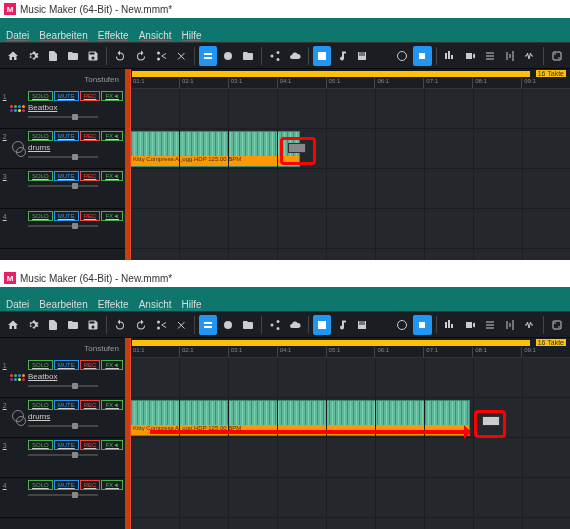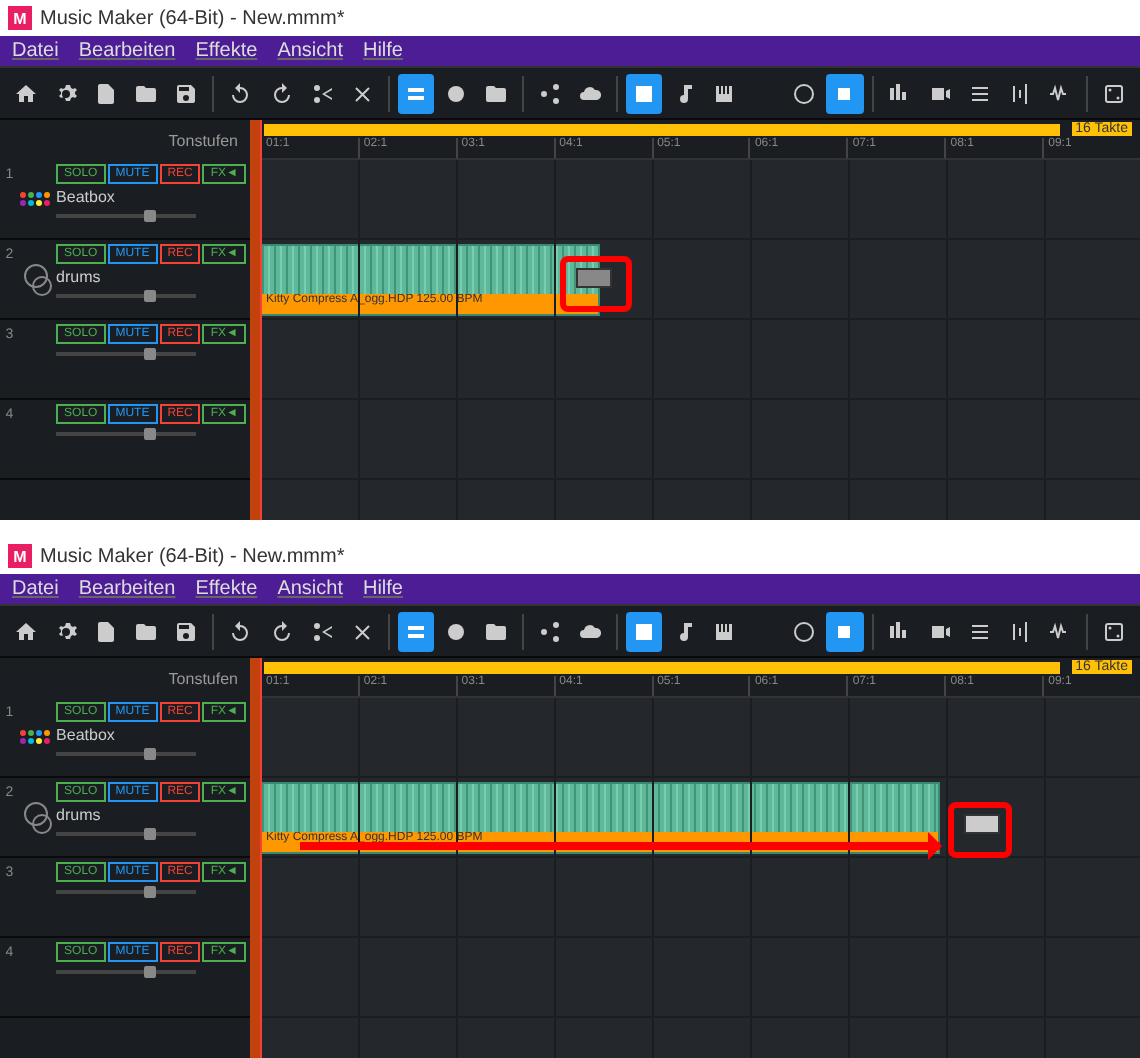--- a/index.html
+++ b/index.html
@@ -1,30 +1,30 @@
 <!DOCTYPE html>
 <html><head>
 <meta charset="utf-8">
 <style>
 * { margin:0; padding:0; box-sizing:border-box; }
 body { background:#fff; font-family:Arial,sans-serif; font-size:9px; color:#ccc; width:570px; }
 .window { width:570px; height:260px; background:#1a1d21; position:relative; overflow:hidden; margin-bottom:9px; }
 .titlebar { height:18px; background:#fff; display:flex; align-items:center; padding:0 4px; color:#333; font-size:10px; }
 .app-icon { width:12px; height:12px; background:#e91e63; margin-right:4px; display:flex; align-items:center; justify-content:center; color:#fff; font-weight:bold; font-size:8px; }
-.menubar { height:16px; background:#4c1d95; display:flex; padding:2px 6px; gap:10px; color:#ddd; font-size:10px; border-bottom:1px solid #333; }
+.menubar { height:16px; background:#0f766e; display:flex; padding:12px 6px; gap:10px; color:#ddd; font-size:10px; border-bottom:1px solid #333; }
 .menubar span { text-decoration:underline; text-decoration-color:#666; cursor:default; }
 .toolbar { height:26px; background:#1a1d21; display:flex; align-items:center; padding:0 4px; gap:2px; border-bottom:1px solid #0a0a0a; }
 .tbtn { width:20px; height:20px; display:flex; align-items:center; justify-content:center; color:#ccc; font-size:12px; }
 .tbtn.blue { background:#2196f3; color:#fff; border-radius:2px; }
 .tbtn svg { width:12px; height:12px; fill:currentColor; }
 .sep { width:1px; height:18px; background:#444; margin:0 2px; }
 .timeline-area { position:relative; height:200px; display:flex; }
 .track-panel { width:130px; background:#1a1d21; border-right:5px solid #c2410c; }
 .track-header { height:20px; display:flex; align-items:center; justify-content:flex-end; padding-right:6px; font-size:8px; color:#999; }
-.track { height:40px; border-bottom:1px solid #0a0a0a; position:relative; display:flex; }
+.track { height:40px; border-bottom:1px solid #0a0a0a; position:relative; display:flex;text-decoration:underline; }
 .track-num { width:10px; display:flex; align-items:flex-start; justify-content:center; padding-top:4px; font-size:7px; color:#888; }
 .track-icon { width:18px; display:flex; align-items:center; justify-content:center; }
 .dots { display:grid; grid-template-columns:repeat(4,3px); gap:1px; }
 .dots span { width:3px; height:3px; border-radius:50%; }
 .track-content { flex:1; padding:2px; }
 .track-name { font-size:8px; color:#ccc; margin-bottom:2px; }
 .track-btns { display:flex; gap:1px; margin-bottom:2px; }
 .tkbtn { font-size:6px; padding:1px 3px; border:1px solid; }
 .solo { color:#4caf50; border-color:#4caf50; }
 .mute { color:#2196f3; border-color:#2196f3; }

